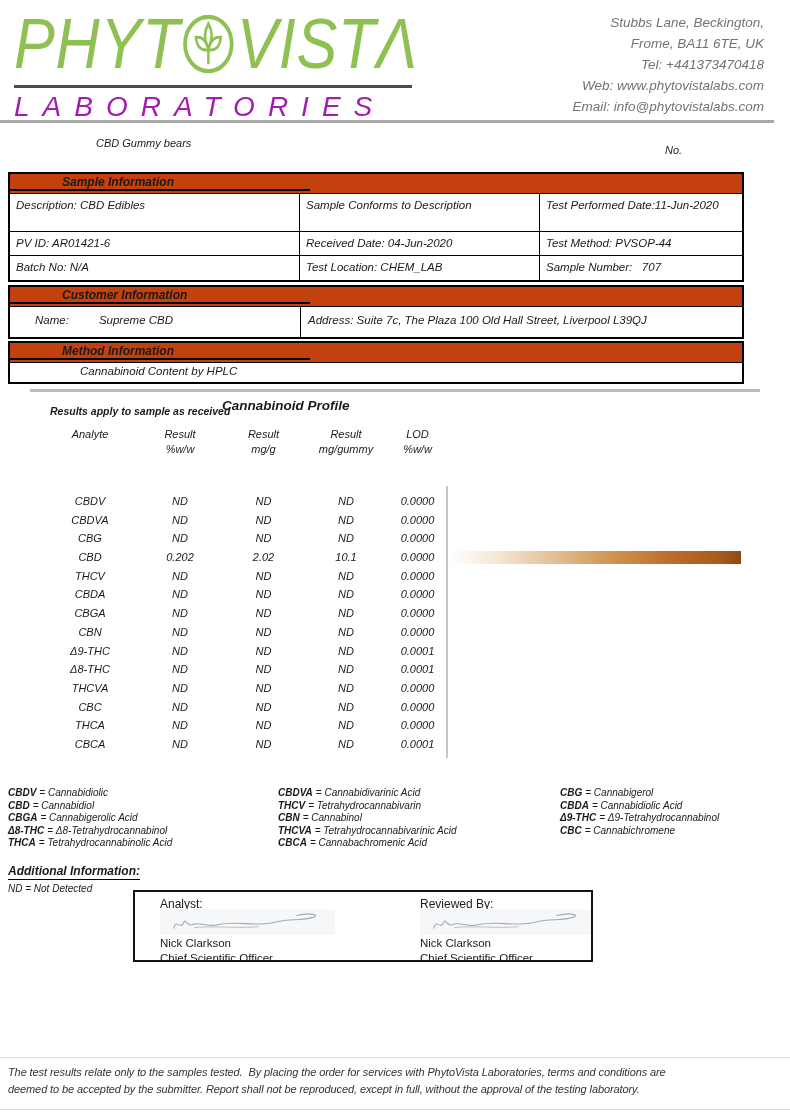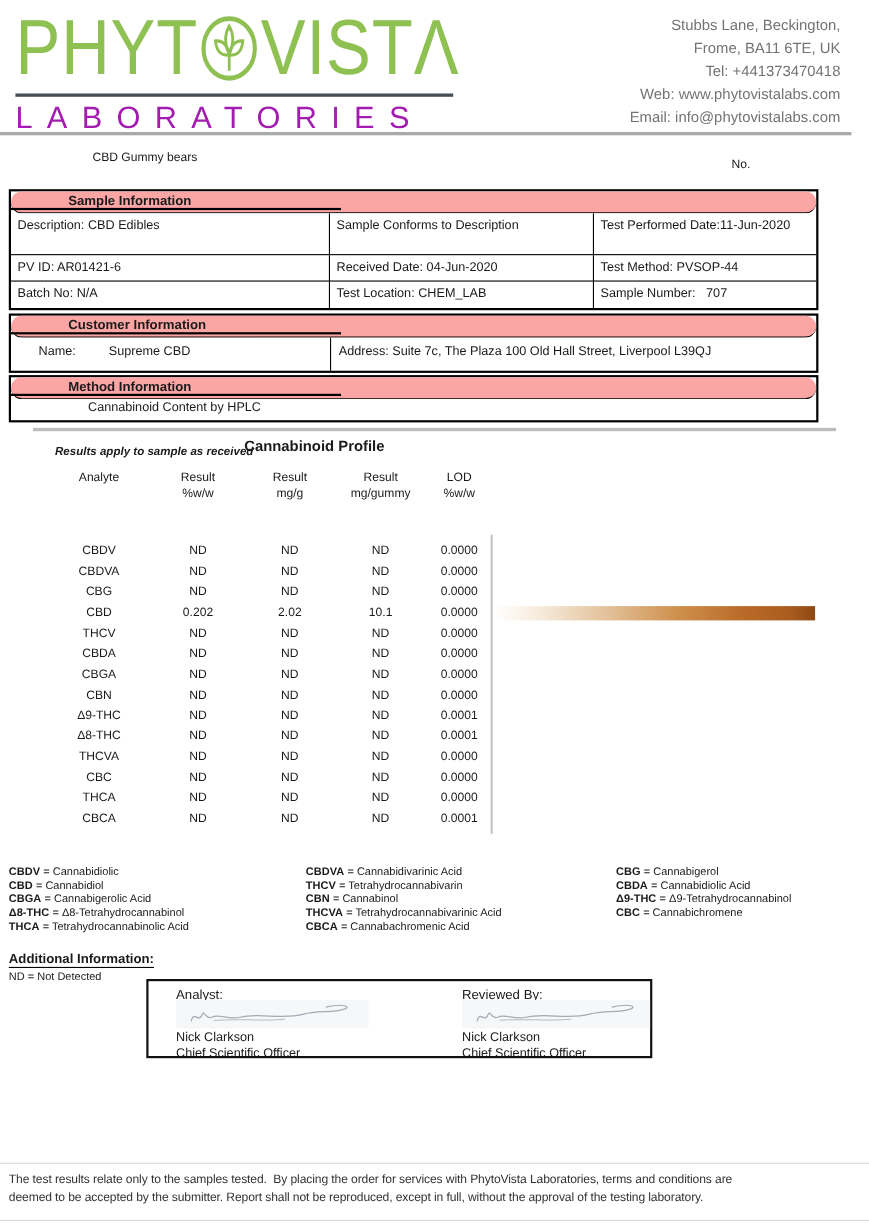--- a/index.html
+++ b/index.html
@@ -1,38 +1,38 @@
 <!DOCTYPE html>
 <html><head>
 <meta charset="utf-8">
 <style>
   html,body{margin:0;padding:0;}
   body{width:790px;height:1119px;position:relative;background:#ffffff;
        font-family:"Liberation Sans",sans-serif;color:#1a1a1a;overflow:hidden;}
-  .abs{position:absolute;}
+  .abs{position:absolute;font-style:italic;}
 
   
   .logo{left:14px;top:6px;width:410px;}
   .logo-row{display:flex;align-items:flex-start;transform:scaleX(0.86);transform-origin:left top;
             font-size:71px;line-height:76px;font-weight:400;color:#8fc052;letter-spacing:1px;white-space:nowrap;}
   .leaf-o{width:62px;height:62px;margin:7px 2px 0 2px;flex:0 0 auto;}
   .logo-divider{width:398px;height:3px;background:#474f54;margin-top:3px;}
   .logo-sub{margin-top:3px;font-size:28px;letter-spacing:13px;color:#a21caf;white-space:nowrap;}
   .addr{right:26px;top:12px;text-align:right;font-size:13.5px;line-height:21px;color:#737373;}
   .hdr-divider{left:0;top:120px;width:774px;height:3px;background:#a9a9a9;}
 
   
-  .product{left:84px;top:137px;font-size:11px;}
+  .product{left:96px;top:137px;font-size:11px;}
   .coa-title{left:0;top:137px;width:676px;text-align:center;font-size:21px;font-weight:bold;color:#0d0d0d;letter-spacing:0.2px;margin-top:40px;}
   .no-label{left:617px;top:144px;font-size:11px;color:#222;padding-left:48px;}
   .no-value{left:620px;top:141px;font-size:12.5px;color:#222;margin-top:40px;}
 
   
   .secbox{left:8px;width:736px;border:2px solid #000;box-sizing:border-box;background:#fff;}
-  .sec-head{background:#fca5a5;height:19px;border-bottom:1px solid #000;position:relative;border-radius:10px;}
+  .sec-head{background:#c2410c;height:19px;border-bottom:1px solid #000;position:relative;}
   .sec-title{position:absolute;left:0;top:0;width:300px;height:17px;border-bottom:2px solid #000;
              box-sizing:border-box;padding-left:52px;font-size:12px;font-weight:bold;line-height:17px;}
   .box1{top:172px;}
   .grid3{display:grid;grid-template-columns:290px 240px 202px;}
   .g-cell{border-right:1px solid #000;border-bottom:1px solid #000;padding:4px 6px 0 6px;
           font-size:11.5px;line-height:15px;box-sizing:border-box;}
   .g-cell.last-col{border-right:none;}
   .g-cell.last-row{border-bottom:none;}
   .r1{height:38px;} .r2{height:24px;} .r3{height:24px;}
   .wrapcell span{display:inline-block;max-width:178px;}

